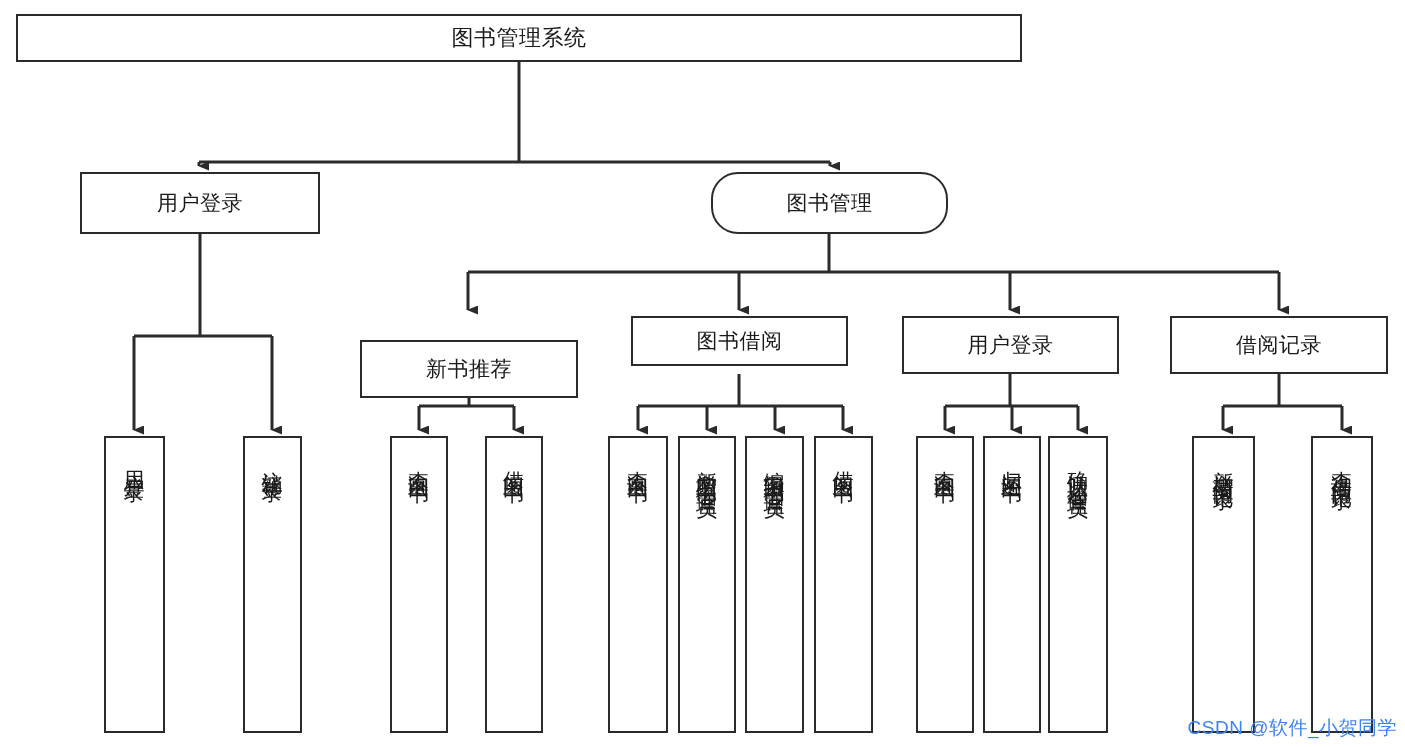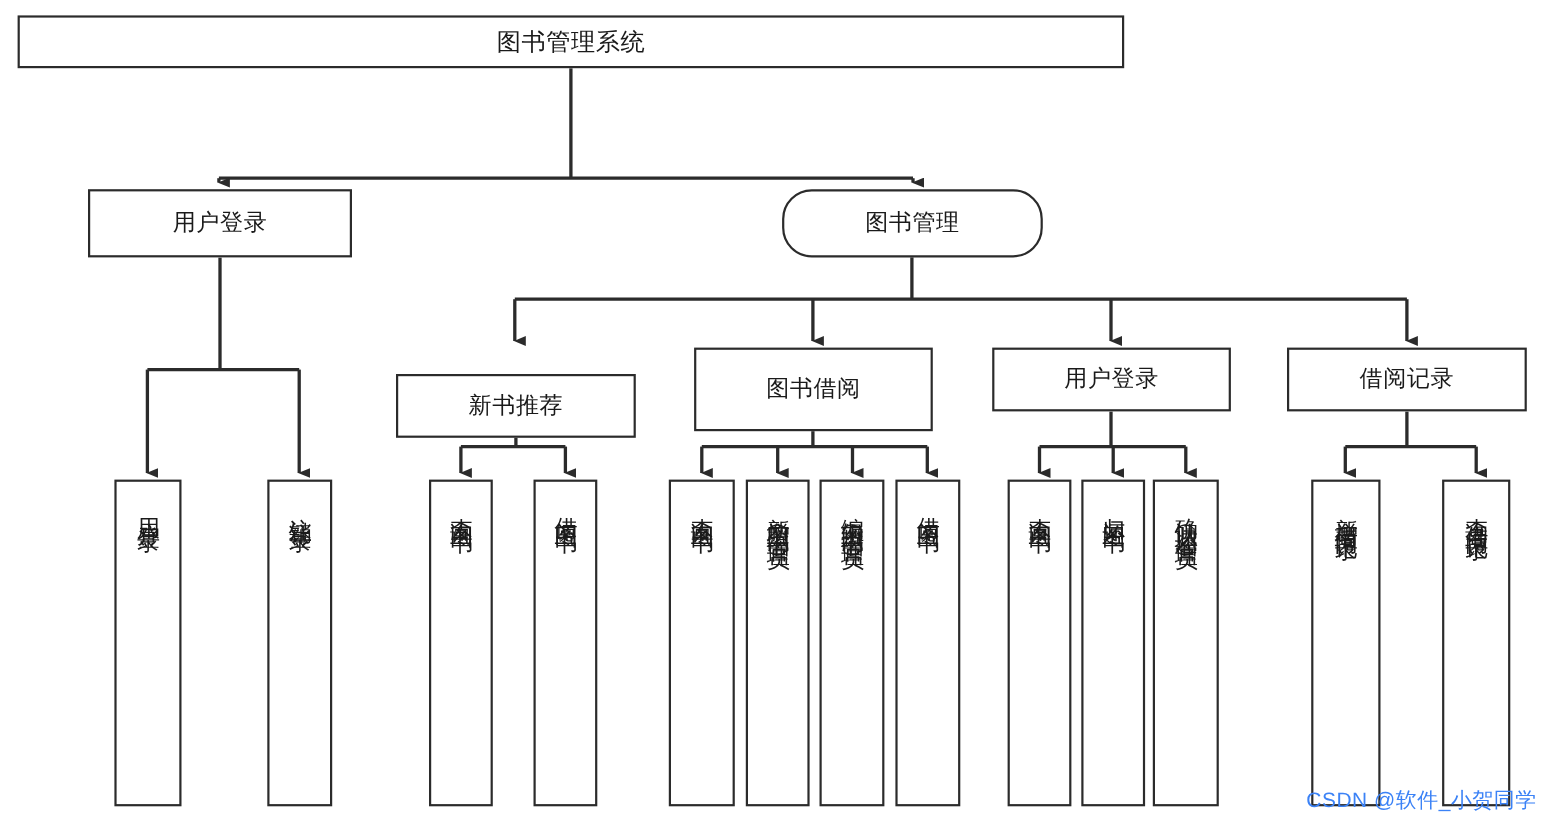--- a/index.html
+++ b/index.html
@@ -139,21 +139,21 @@
   <div class="node horiz" style="left:80px; top:172px; width:240px; height:62px;">
     <span class="node-label">用户登录</span>
   </div>
   <div class="node horiz" style="left:711px; top:172px; width:237px; height:62px;border-radius:27px;">
     <span class="node-label">图书管理</span>
   </div>
 
   <div class="node horiz" style="left:360px; top:316px; width:218px; height:58px;margin-top:24px;">
     <span class="node-label">新书推荐</span>
   </div>
-  <div class="node horiz" style="left:631px; top:316px; width:217px; height:76px;">
+  <div class="node horiz" style="left:631px; top:316px; width:217px; height:50px;">
     <span class="node-label">图书借阅</span>
   </div>
   <div class="node horiz" style="left:902px; top:316px; width:217px; height:58px;">
     <span class="node-label">用户登录</span>
   </div>
   <div class="node horiz" style="left:1170px; top:316px; width:218px; height:58px;">
     <span class="node-label">借阅记录</span>
   </div>
 
   <div class="node vert" style="left:104px; top:436px; width:61px; height:297px;">

